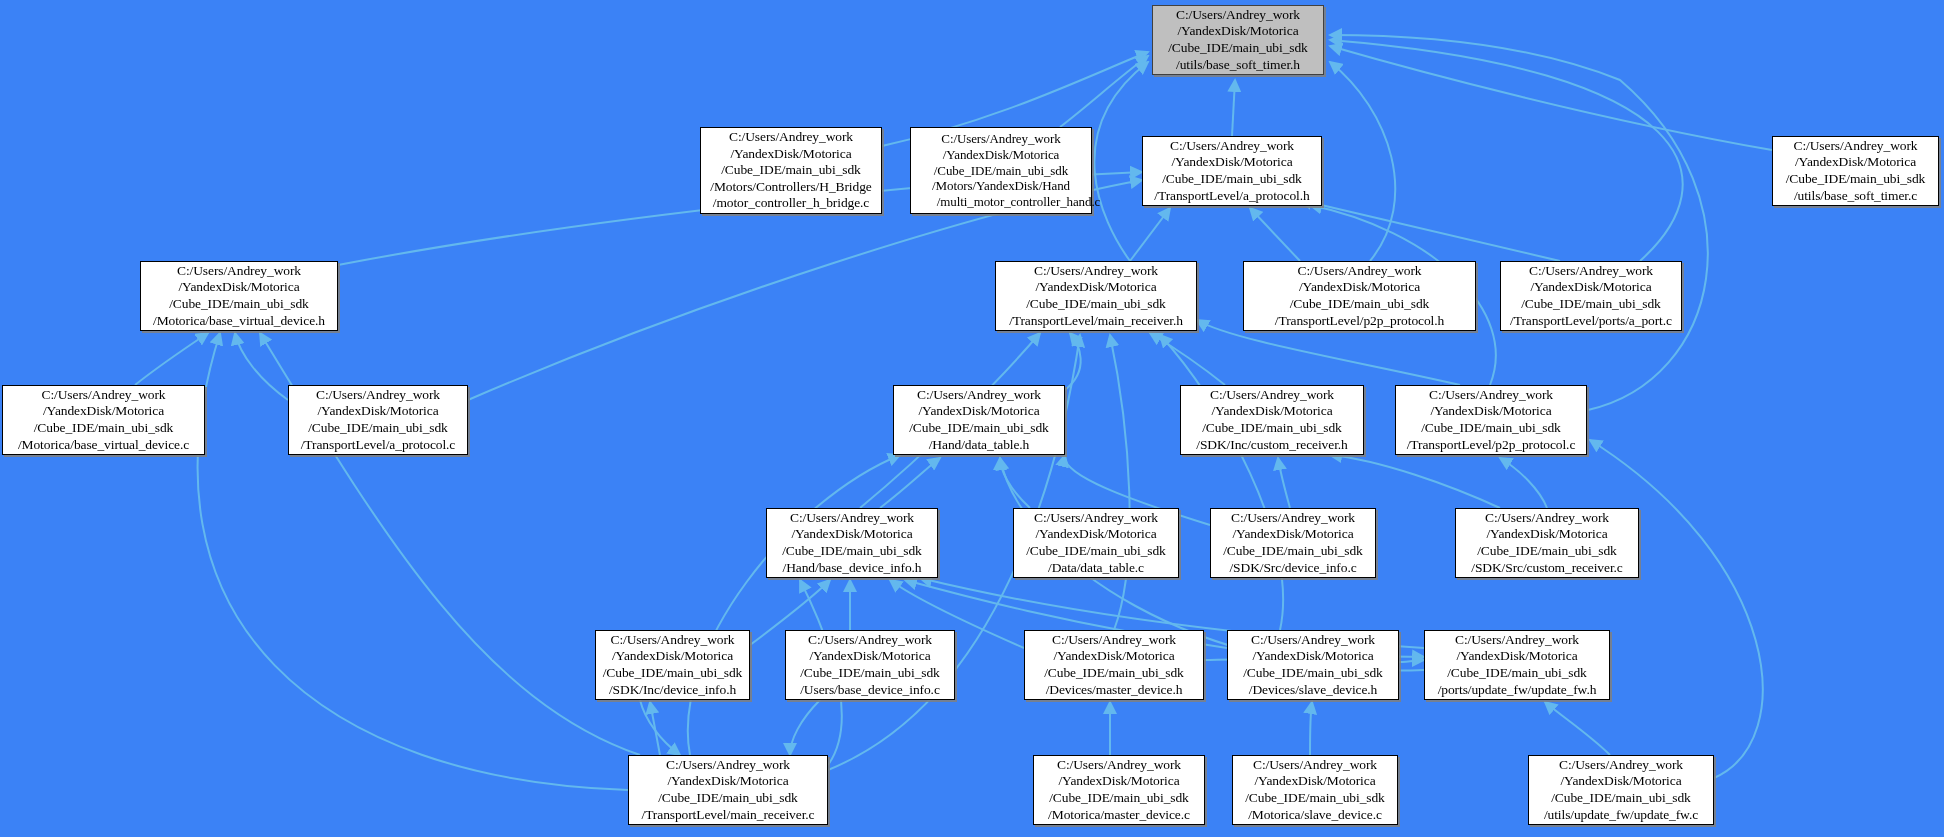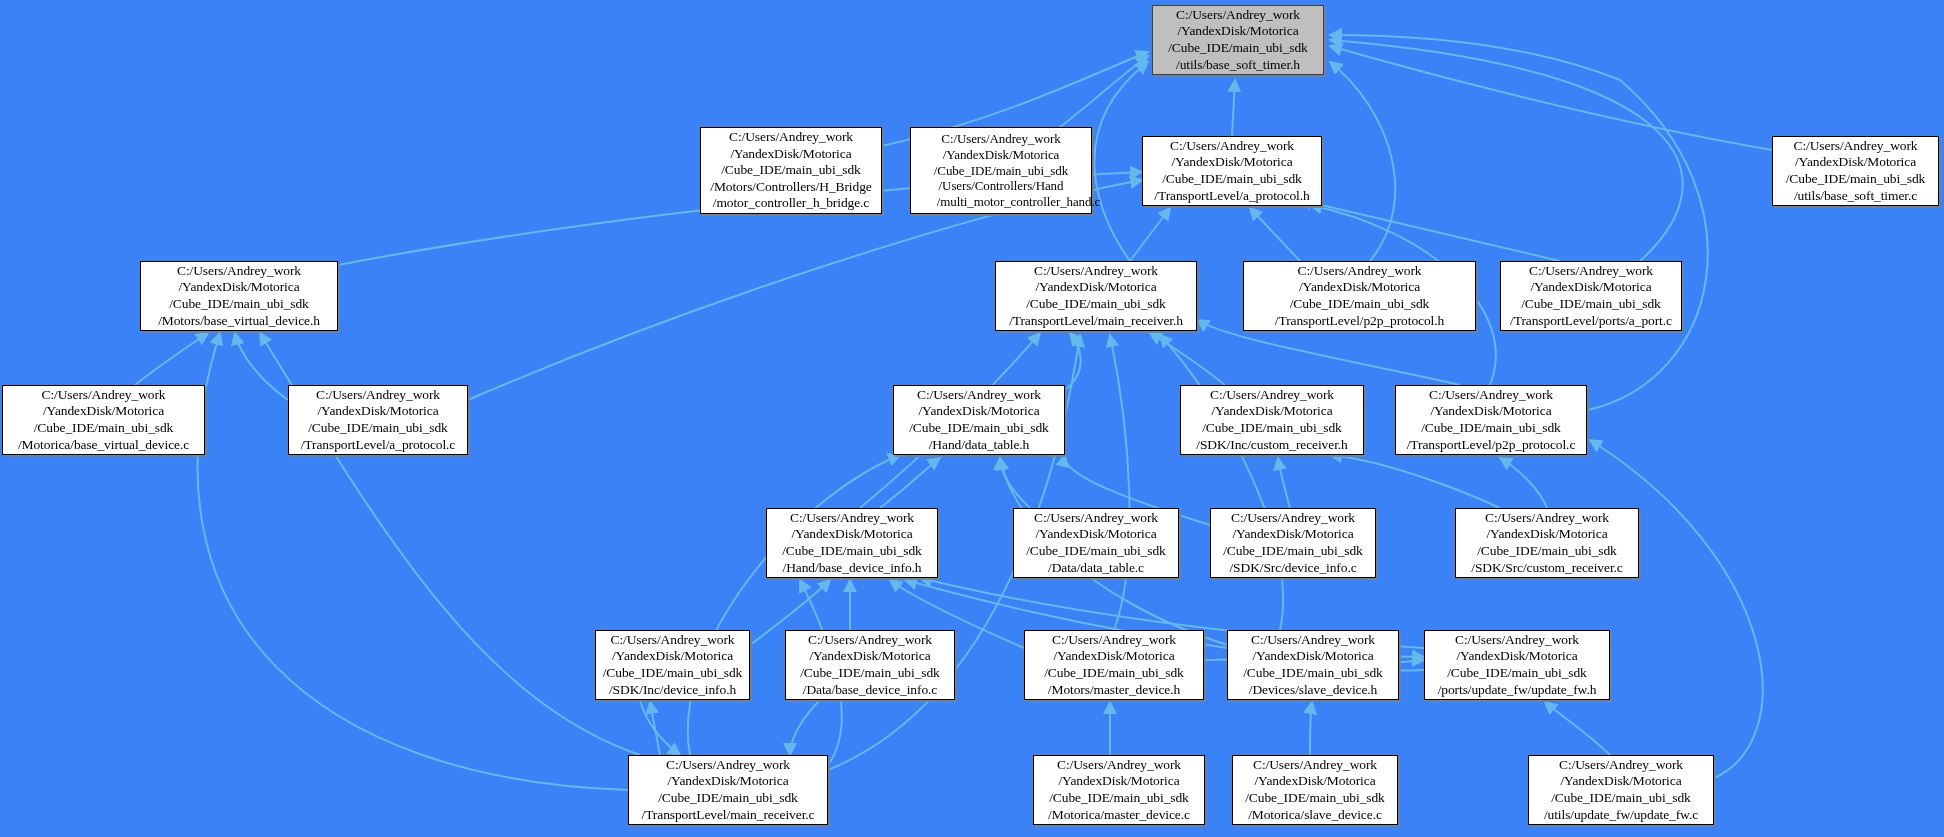--- a/index.html
+++ b/index.html
@@ -126,40 +126,40 @@
         <span class="line">C:/Users/Andrey_work</span>
         <span class="line">/YandexDisk/Motorica</span>
         <span class="line">/Cube_IDE/main_ubi_sdk</span>
         <span class="line">/Motors/Controllers/H_Bridge</span>
         <span class="line">/motor_controller_h_bridge.c</span>
       </div>
       <div class="node" style="left: 910px; top: 127px; width: 182px; height: 87px;">
         <span class="line" style="font-size: 13px; line-height: 15.99px;">C:/Users/Andrey_work</span>
         <span class="line" style="font-size: 13px; line-height: 15.99px;">/YandexDisk/Motorica</span>
         <span class="line" style="font-size: 13px; line-height: 15.99px;">/Cube_IDE/main_ubi_sdk</span>
-        <span class="line" style="font-size: 13px; line-height: 15.99px;">/Users/Controllers/Hand</span>
+        <span class="line" style="font-size: 13px; line-height: 15.99px;">/Motors/YandexDisk/Hand</span>
         <span class="line" style="font-size: 13px; line-height: 15.99px; margin-left: 35px;">/multi_motor_controller_hand.c</span>
       </div>
       <div class="node" style="left: 1142px; top: 136px; width: 180px; height: 70px;">
         <span class="line">C:/Users/Andrey_work</span>
         <span class="line">/YandexDisk/Motorica</span>
         <span class="line">/Cube_IDE/main_ubi_sdk</span>
         <span class="line">/TransportLevel/a_protocol.h</span>
       </div>
       <div class="node" style="left: 1772px; top: 136px; width: 167px; height: 70px;">
         <span class="line">C:/Users/Andrey_work</span>
         <span class="line">/YandexDisk/Motorica</span>
         <span class="line">/Cube_IDE/main_ubi_sdk</span>
         <span class="line">/utils/base_soft_timer.c</span>
       </div>
       <div class="node" style="left: 140px; top: 261px; width: 198px; height: 70px;">
         <span class="line">C:/Users/Andrey_work</span>
         <span class="line">/YandexDisk/Motorica</span>
         <span class="line">/Cube_IDE/main_ubi_sdk</span>
-        <span class="line">/Motors/base_virtual_device.h</span>
+        <span class="line">/Motorica/base_virtual_device.h</span>
       </div>
       <div class="node" style="left: 995px; top: 261px; width: 202px; height: 70px;">
         <span class="line">C:/Users/Andrey_work</span>
         <span class="line">/YandexDisk/Motorica</span>
         <span class="line">/Cube_IDE/main_ubi_sdk</span>
         <span class="line">/TransportLevel/main_receiver.h</span>
       </div>
       <div class="node" style="left: 1243px; top: 261px; width: 233px; height: 70px;">
         <span class="line">C:/Users/Andrey_work</span>
         <span class="line">/YandexDisk/Motorica</span>
@@ -229,27 +229,27 @@
       <div class="node" style="left: 595px; top: 630px; width: 155px; height: 70px;">
         <span class="line">C:/Users/Andrey_work</span>
         <span class="line">/YandexDisk/Motorica</span>
         <span class="line">/Cube_IDE/main_ubi_sdk</span>
         <span class="line">/SDK/Inc/device_info.h</span>
       </div>
       <div class="node" style="left: 785px; top: 630px; width: 170px; height: 70px;">
         <span class="line">C:/Users/Andrey_work</span>
         <span class="line">/YandexDisk/Motorica</span>
         <span class="line">/Cube_IDE/main_ubi_sdk</span>
-        <span class="line">/Data/base_device_info.c</span>
+        <span class="line">/Users/base_device_info.c</span>
       </div>
       <div class="node" style="left: 1024px; top: 630px; width: 180px; height: 70px;">
         <span class="line">C:/Users/Andrey_work</span>
         <span class="line">/YandexDisk/Motorica</span>
         <span class="line">/Cube_IDE/main_ubi_sdk</span>
-        <span class="line">/Motors/master_device.h</span>
+        <span class="line">/Devices/master_device.h</span>
       </div>
       <div class="node" style="left: 1227px; top: 630px; width: 172px; height: 70px;">
         <span class="line">C:/Users/Andrey_work</span>
         <span class="line">/YandexDisk/Motorica</span>
         <span class="line">/Cube_IDE/main_ubi_sdk</span>
         <span class="line">/Devices/slave_device.h</span>
       </div>
       <div class="node" style="left: 1424px; top: 630px; width: 186px; height: 70px;">
         <span class="line">C:/Users/Andrey_work</span>
         <span class="line">/YandexDisk/Motorica</span>

